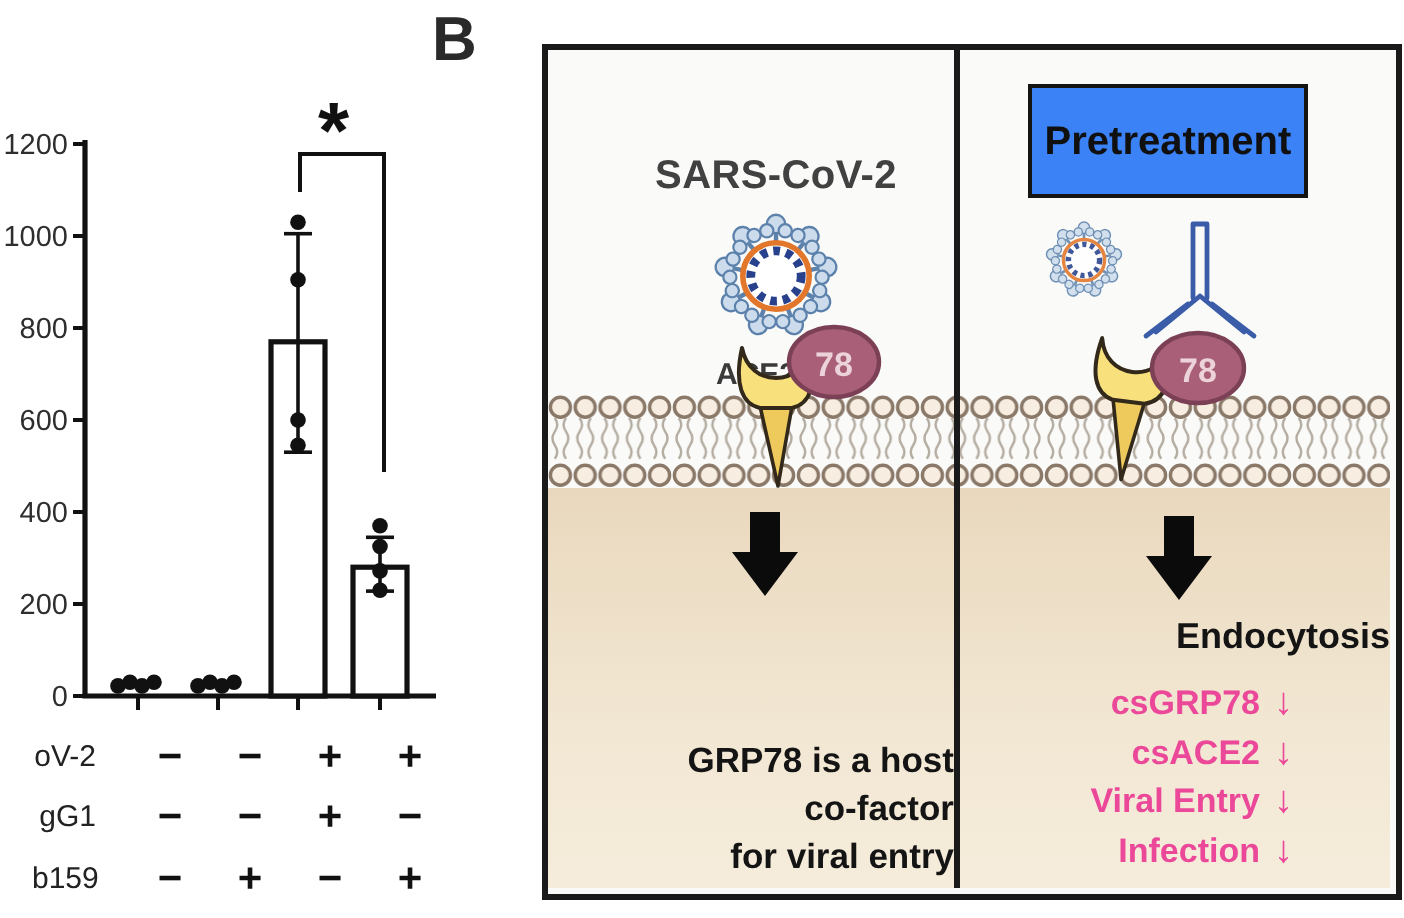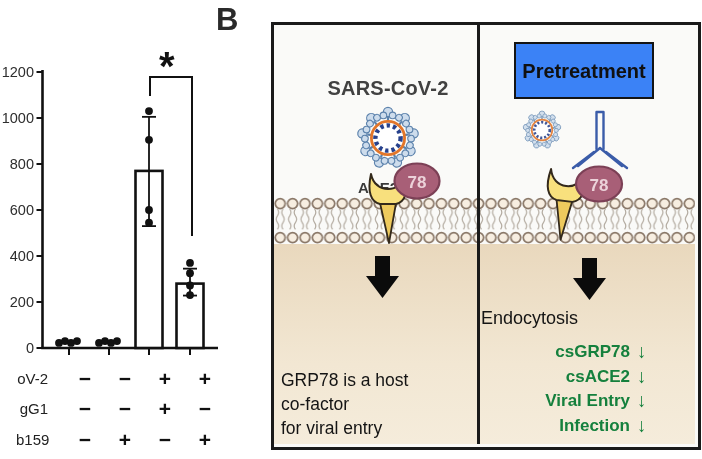--- a/index.html
+++ b/index.html
@@ -4,31 +4,31 @@
 <style>
   html,body{margin:0;padding:0;background:#fff;}
   #fig{position:relative;width:702px;height:459px;background:#fff;overflow:hidden;
        font-family:"Liberation Sans",sans-serif;color:#1a1a1a;}
   .abs{position:absolute;}
   
   #panelb-box{left:271px;top:22px;width:424px;height:422px;border:3px solid #1a1a1a;background:#fafaf8;}
   #panelb-divider{left:477px;top:22px;width:3px;height:422px;background:#1a1a1a;z-index:5;}
   #cytoplasm{left:274px;top:244px;width:421px;height:200px;background:linear-gradient(180deg,#e9d8bd 0%,#f2e7d3 60%,#f5ecdb 100%);}
   
-  .cap{font-weight:normal;color:#141414;text-align:left;}
+  .cap{font-weight:bold;color:#141414;text-align:right;}
   #panel-b-label{left:216px;top:2px;font-size:31px;font-weight:600;color:#2a2a2a;}
   #sars-label{left:288px;top:77px;width:200px;text-align:center;font-size:20px;font-weight:600;color:#414141;letter-spacing:.2px;}
   #ace2-label{left:320px;top:179px;font-size:15px;font-weight:700;color:#3a3a3a;margin-left:38px;}
   #pretreat-box{left:514px;top:42px;width:136px;height:53px;background:#3b82f6;border:2.5px solid #141414;
                 display:flex;flex-direction:column;justify-content:center;text-align:center;
                 font-weight:bold;font-size:20px;line-height:20px;color:#101010;z-index:6;}
   #left-caption{left:281px;top:337px;width:196px;font-size:17.5px;line-height:24px;margin-top:31px;}
   #endo-heading{left:481px;top:308px;width:214px;font-size:18px;z-index:6;}
   #effects{left:505px;top:340px;width:152px;z-index:6;}
-  .effect-row{display:flex;align-items:center;height:24.5px;font-weight:bold;font-size:17px;color:#15803d;}
+  .effect-row{display:flex;align-items:center;height:24.5px;font-weight:bold;font-size:17px;color:#ec4899;}
   .effect-label{flex:1;text-align:right;padding-right:7px;}
   .effect-arrow{width:20px;font-size:19px;font-weight:bold;}
   
   #dose-table{left:16px;top:363px;width:224px;z-index:3;}
   .dose-row{display:grid;grid-template-columns:49px 40px 40px 40px 40px;height:30.5px;align-items:center;}
   .dose-label{text-align:right;padding-right:17px;font-size:15px;color:#222;}
   .dose-cell{text-align:center;font-size:21px;font-weight:bold;color:#111;line-height:1;}
   #sig-star{left:159px;top:44px;font-size:40px;font-weight:bold;color:#111;z-index:4;}
   svg text{font-family:"Liberation Sans",sans-serif;}
 </style>

